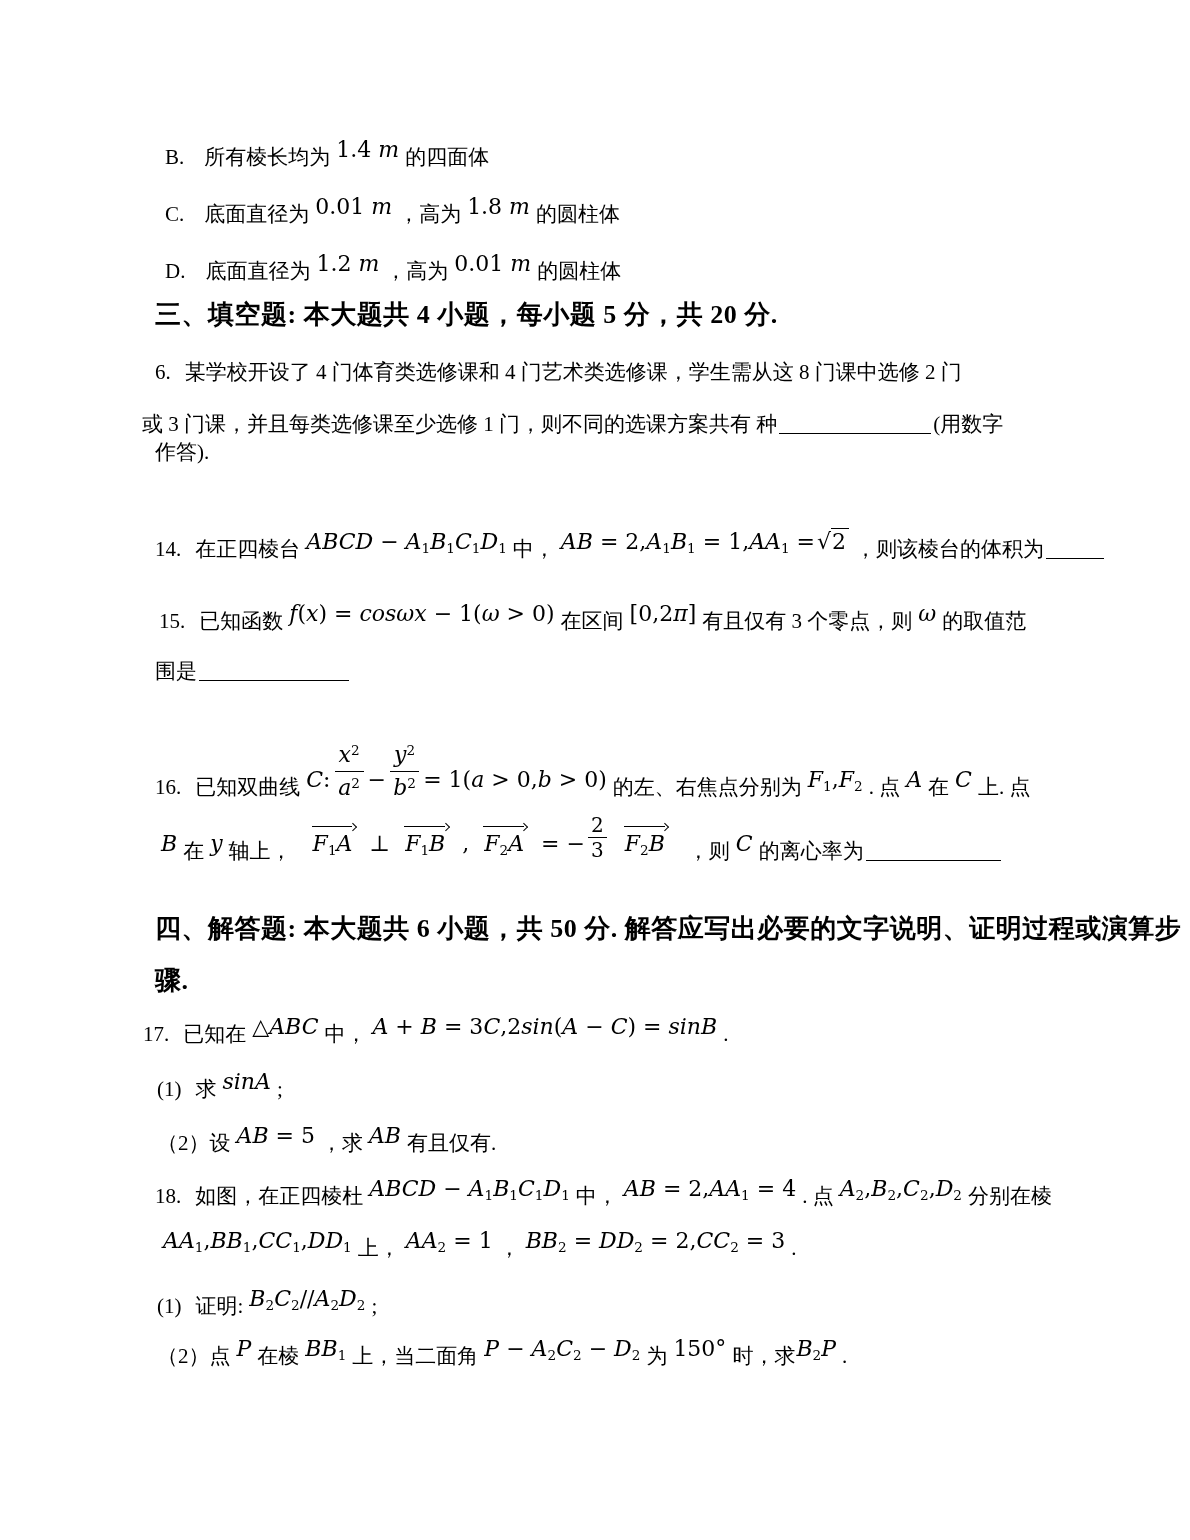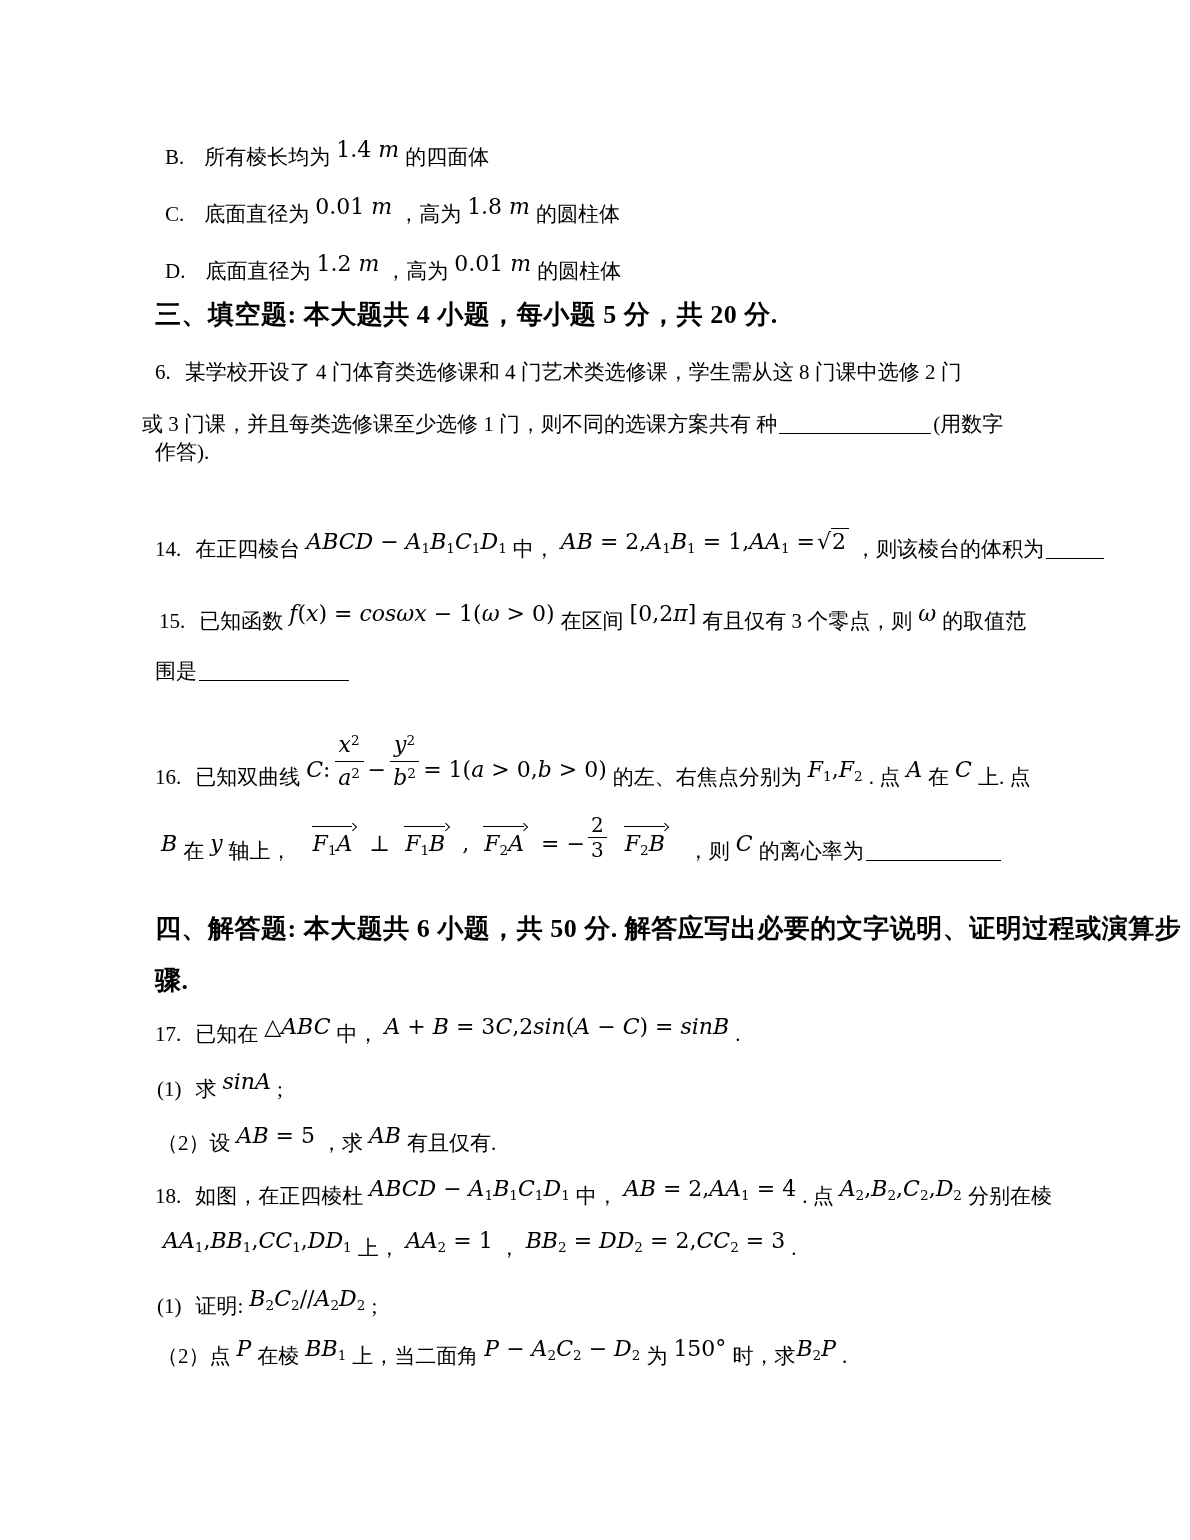--- a/index.html
+++ b/index.html
@@ -13,21 +13,21 @@
   .no{display:inline-block;margin-right:14px;}
   .opt .no{margin-right:20px;}
   .zh{}
   .math{
     font-size:22px;margin:0 6px;vertical-align:7px;
     font-family:"DejaVu Serif","Liberation Serif",serif;
   }
   .math i{font-style:italic;}
   sub{font-size:0.62em;vertical-align:-0.32em;line-height:1;}
   sup{font-size:0.62em;vertical-align:0.55em;line-height:1;}
-  .frac{display:inline-block;vertical-align:-8px;text-align:center;margin:0 4px;}
+  .frac{display:inline-block;vertical-align:-8px;text-align:center;margin:10px 4px;}
   .fr-num{display:block;padding:0 4px 1px;border-bottom:1.4px solid #000;line-height:30px;}
   .fr-den{display:block;padding-top:1px;line-height:30px;}
   .frac.small{vertical-align:-6px;font-size:20px;margin:0 3px;}
   .frac.small .fr-num{line-height:23px;padding:0 3px 0;}
   .frac.small .fr-den{line-height:23px;}
   .vec{position:relative;display:inline-block;padding:5px 3px 0 1px;margin:0 14px;}
   .vec::before{content:"";position:absolute;left:0;right:3px;top:1px;border-top:1.3px solid #000;}
   .vec::after{content:"";position:absolute;right:0;top:-1.2px;width:4.6px;height:4.6px;
     border-top:1.3px solid #000;border-right:1.3px solid #000;transform:rotate(45deg);}
   .sqrt{display:inline-block;margin-left:2px;}
@@ -83,21 +83,21 @@
   <span class="math"><i>B</i></span><span class="zh">在</span><span class="math"><i>y</i></span><span class="zh">轴上，</span><span class="math"><span class="vec"><i>F</i><sub>1</sub><i>A</i></span><span>⊥</span><span class="vec"><i>F</i><sub>1</sub><i>B</i></span><span>,</span><span class="vec"><i>F</i><sub>2</sub><i>A</i></span><span>= −</span><span class="frac small"><span class="fr-num">2</span><span class="fr-den">3</span></span><span class="vec"><i>F</i><sub>2</sub><i>B</i></span></span><span class="zh">，则</span><span class="math"><i>C</i></span><span class="zh">的离心率为</span><span class="blank" style="width:135px"></span>
 </div>
 
 <div class="line bold" style="left:155px;top:915px">
   <span>四、解答题: 本大题共 6 小题，共 50 分. 解答应写出必要的文字说明、证明过程或演算步</span>
 </div>
 <div class="line bold" style="left:155px;top:967px">
   <span>骤.</span>
 </div>
 
-<div class="line" style="left:155px;top:1013px">
+<div class="line" style="left:143px;top:1013px">
   <span class="no">17.</span><span class="zh">已知在</span><span class="math">△<i>ABC</i></span><span class="zh">中，</span><span class="math"><i>A</i> + <i>B</i> = 3<i>C</i>,2<i>sin</i>(<i>A</i> − <i>C</i>) = <i>sinB</i></span><span class="zh">.</span>
 </div>
 <div class="line" style="left:157px;top:1068px">
   <span class="no">(1)</span><span class="zh">求</span><span class="math"><i>sinA</i></span><span class="zh">;</span>
 </div>
 <div class="line" style="left:157px;top:1122px">
   <span class="zh">（2）</span><span class="zh">设</span><span class="math"><i>AB</i> = 5</span><span class="zh">，求</span><span class="math"><i>AB</i></span><span class="zh">有且仅有.</span>
 </div>
 
 <div class="line" style="left:155px;top:1175px">

